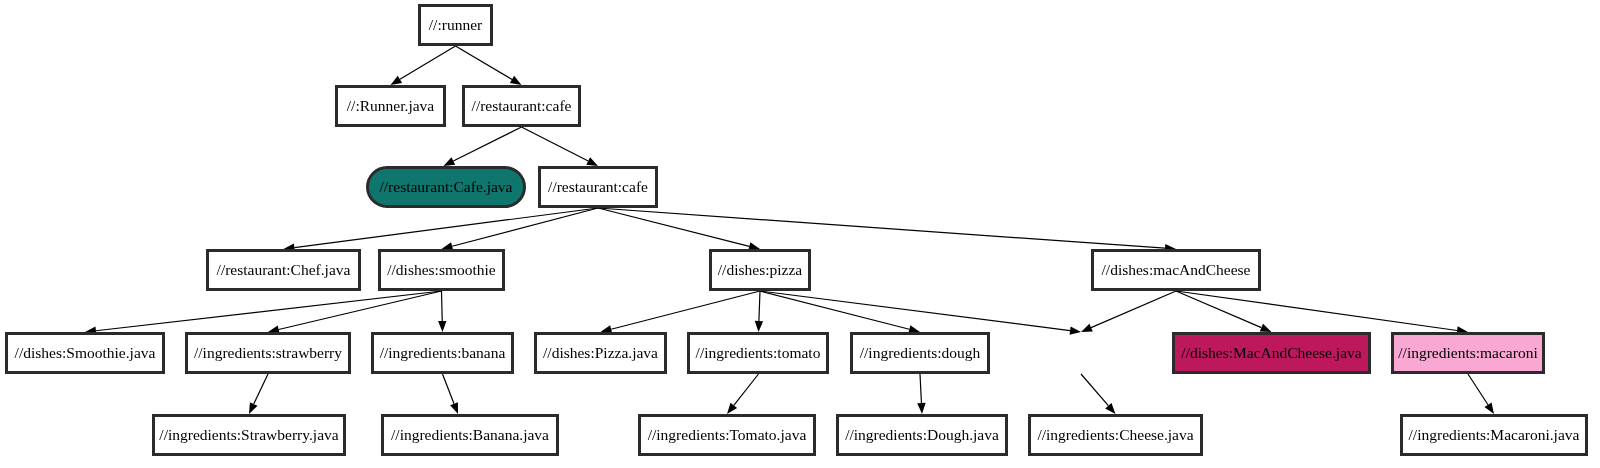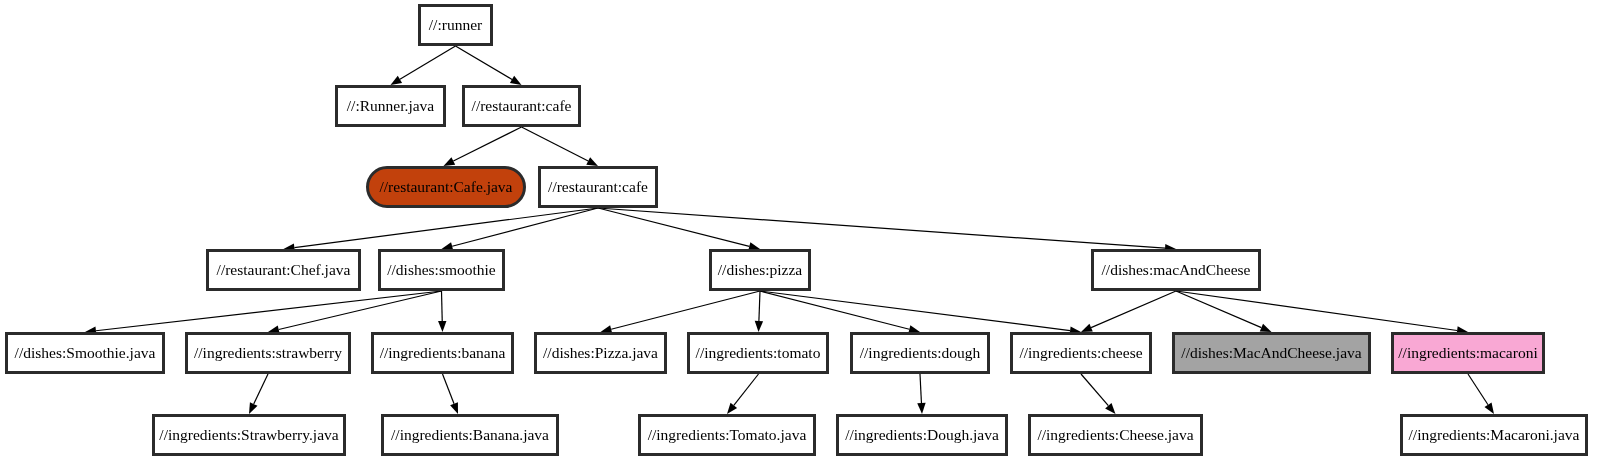--- a/index.html
+++ b/index.html
@@ -109,21 +109,21 @@
   <div id="node-layer">
       <div class="graph-node" style="left: 418px; top: 4px; width: 75px; height: 42px; border-color: rgb(43, 43, 43); background: rgb(255, 255, 255);">
         <span class="node-label">//:runner</span>
       </div>
       <div class="graph-node" style="left: 335px; top: 85px; width: 111px; height: 42px; border-color: rgb(43, 43, 43); background: rgb(255, 255, 255);">
         <span class="node-label">//:Runner.java</span>
       </div>
       <div class="graph-node" style="left: 462px; top: 85px; width: 119px; height: 42px; border-color: rgb(43, 43, 43); background: rgb(255, 255, 255);">
         <span class="node-label">//restaurant:cafe</span>
       </div>
-      <div class="graph-node" style="left: 366px; top: 166px; width: 160px; height: 42px; border-color: rgb(43, 43, 43); background: #c2410c; border-radius: 21px;">
+      <div class="graph-node" style="left: 366px; top: 166px; width: 160px; height: 42px; border-color: rgb(43, 43, 43); background: #0f766e; border-radius: 21px;">
         <span class="node-label">//restaurant:Cafe.java</span>
       </div>
       <div class="graph-node" style="left: 538px; top: 166px; width: 120px; height: 42px; border-color: rgb(43, 43, 43); background: rgb(255, 255, 255);">
         <span class="node-label">//restaurant:cafe</span>
       </div>
       <div class="graph-node" style="left: 378px; top: 249px; width: 127px; height: 42px; border-color: rgb(43, 43, 43); background: rgb(255, 255, 255);">
         <span class="node-label">//dishes:smoothie</span>
       </div>
       <div class="graph-node" style="left: 206px; top: 249px; width: 155px; height: 42px; border-color: rgb(43, 43, 43); background: rgb(255, 255, 255);">
         <span class="node-label">//restaurant:Chef.java</span>
@@ -145,24 +145,21 @@
       </div>
       <div class="graph-node" style="left: 534px; top: 332px; width: 133px; height: 42px; border-color: rgb(43, 43, 43); background: rgb(255, 255, 255);">
         <span class="node-label">//dishes:Pizza.java</span>
       </div>
       <div class="graph-node" style="left: 687px; top: 332px; width: 142px; height: 42px; border-color: rgb(43, 43, 43); background: rgb(255, 255, 255);">
         <span class="node-label">//ingredients:tomato</span>
       </div>
       <div class="graph-node" style="left: 850px; top: 332px; width: 140px; height: 42px; border-color: rgb(43, 43, 43); background: rgb(255, 255, 255);">
         <span class="node-label">//ingredients:dough</span>
       </div>
-      <div class="graph-node" style="left: 1010px; top: 332px; width: 142px; height: 42px; border-color: rgb(43, 43, 43); background: rgb(255, 255, 255);">
-        <span class="node-label">//ingredients:cheese</span>
-      </div>
-      <div class="graph-node" style="left: 1172px; top: 332px; width: 199px; height: 42px; border-color: rgb(43, 43, 43); background: #a3a3a3;">
+      <div class="graph-node" style="left: 1172px; top: 332px; width: 199px; height: 42px; border-color: rgb(43, 43, 43); background: #be185d;">
         <span class="node-label">//dishes:MacAndCheese.java</span>
       </div>
       <div class="graph-node" style="left: 1391px; top: 332px; width: 154px; height: 42px; border-color: rgb(43, 43, 43); background: #f9a8d4;">
         <span class="node-label">//ingredients:macaroni</span>
       </div>
       <div class="graph-node" style="left: 152px; top: 414px; width: 194px; height: 42px; border-color: rgb(43, 43, 43); background: rgb(255, 255, 255);">
         <span class="node-label">//ingredients:Strawberry.java</span>
       </div>
       <div class="graph-node" style="left: 381px; top: 414px; width: 178px; height: 42px; border-color: rgb(43, 43, 43); background: rgb(255, 255, 255);">
         <span class="node-label">//ingredients:Banana.java</span>

